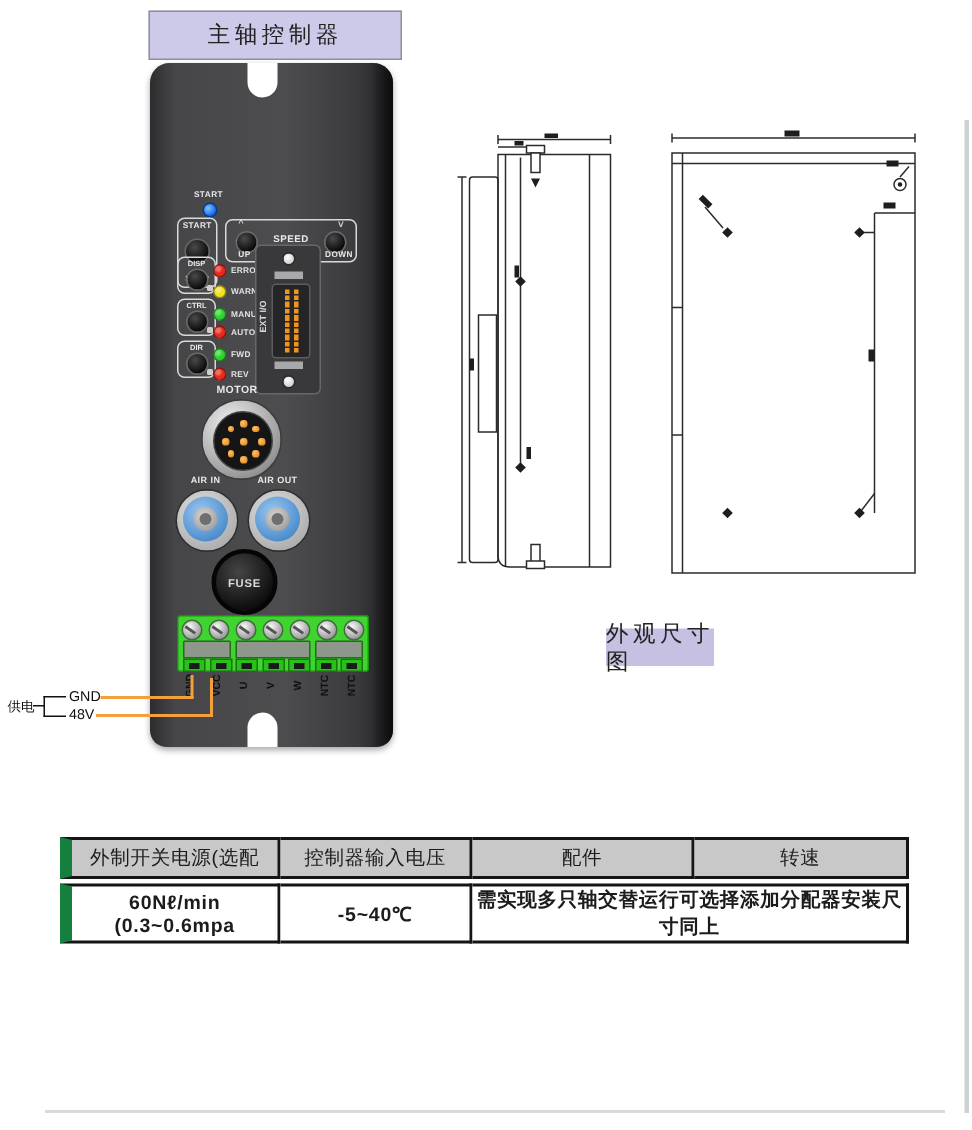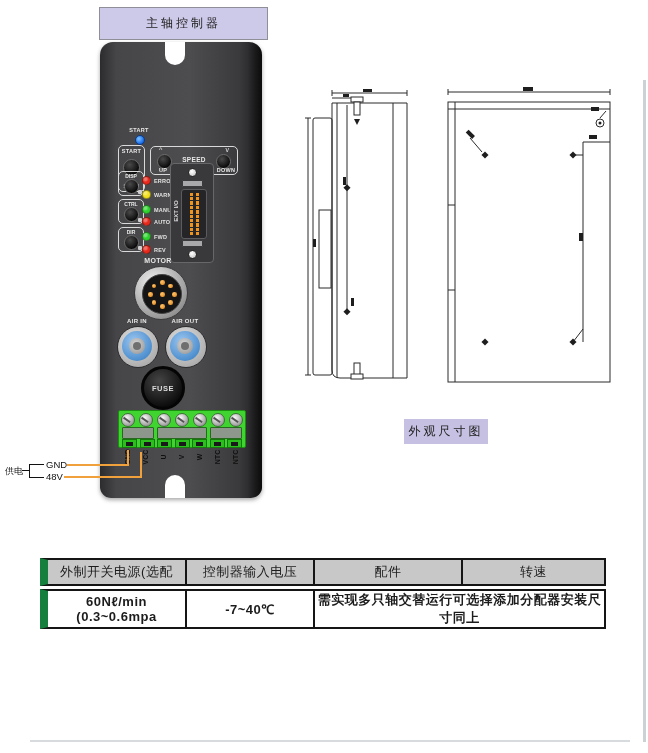--- a/index.html
+++ b/index.html
@@ -2,23 +2,23 @@
 <html><head>
 <meta charset="utf-8">
 <style>
   html,body{margin:0;padding:0;background:#fff;}
   #page{position:relative;width:648px;height:753px;background:#ffffff;overflow:hidden;
         font-family:"Liberation Sans",sans-serif;color:#1c1c1c;}
   .abs{position:absolute;}
 
   
   .plabel{display:flex;align-items:center;justify-content:center;
-          font-size:12px;letter-spacing:3px;color:#222;}
+          font-size:15px;letter-spacing:3px;color:#222;}
   #top-label{left:99px;top:7px;width:167px;height:31px;background:#cdc9e8;border:1px solid #8f8f98;}
-  #dim-label{left:404px;top:419px;width:84px;height:25px;background:#c6c0e2;}
+  #dim-label{left:404px;top:419px;width:72px;height:25px;background:#c6c0e2;}
 
   
   #device{left:100px;top:42px;width:162px;height:456px;border-radius:13px 13px 11px 11px;
           background:linear-gradient(90deg,#2c2c2e 0%,#464648 10%,#4d4d4f 55%,#3a3a3c 86%,#1b1b1d 100%);
           box-shadow:0 2px 4px rgba(0,0,0,.35);}
   .notch{width:20px;height:23px;background:#fff;left:65px;}
   #notch-top{top:0;border-radius:0 0 10px 10px;}
   #notch-bottom{bottom:0;border-radius:10px 10px 0 0;}
 
   
@@ -460,21 +460,21 @@
     </colgroup>
     <tbody id="tbody">
         <tr>
           <td class="c-h"><span>外制开关电源(选配</span></td>
           <td class="c-h"><span>控制器输入电压</span></td>
           <td class="c-h"><span>配件</span></td>
           <td class="c-h"><span>转速</span></td>
         </tr>
         <tr>
           <td class="c-v small"><span>60Nℓ/min (0.3~0.6mpa</span></td>
-          <td class="c-v"><span>-7~40℃</span></td>
+          <td class="c-v"><span>-5~40℃</span></td>
           <td class="c-v small" colspan="2"><span>需实现多只轴交替运行可选择添加分配器安装尺寸同上</span></td>
         </tr>
       </tbody>
   </table>
 
   <div id="edge-r" class="abs"></div>
   <div id="edge-b" class="abs"></div>
 </div>
 
 </body></html>

